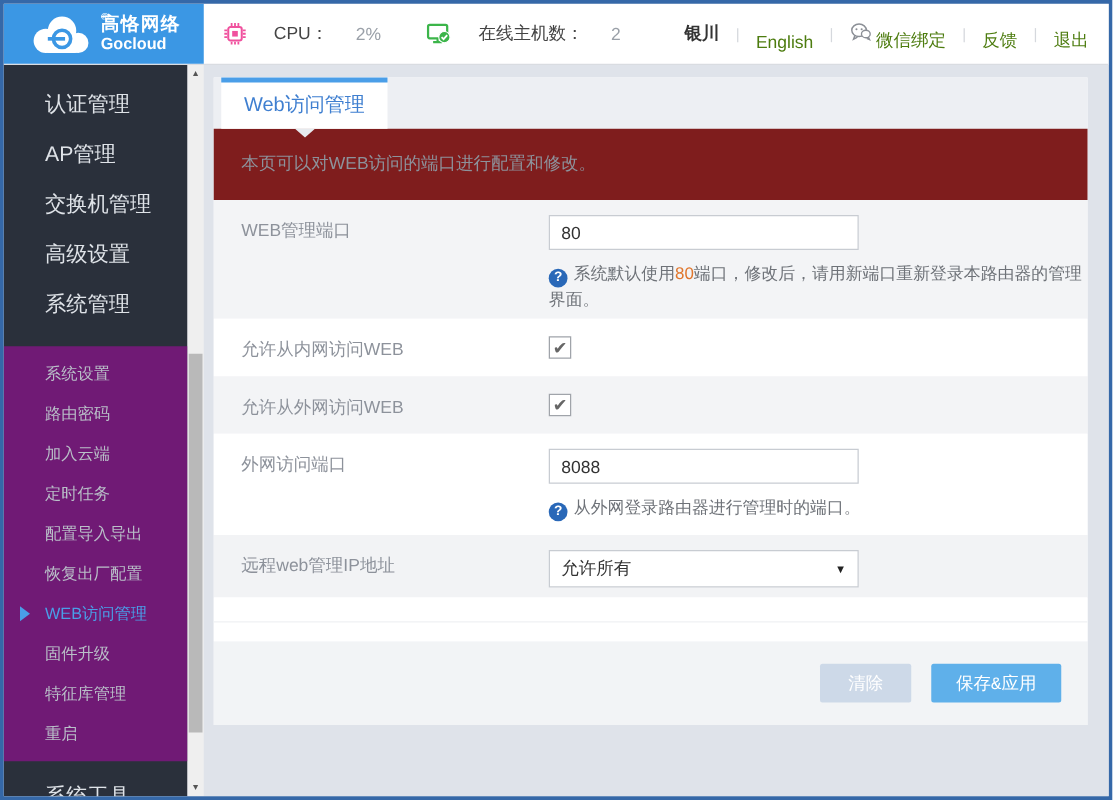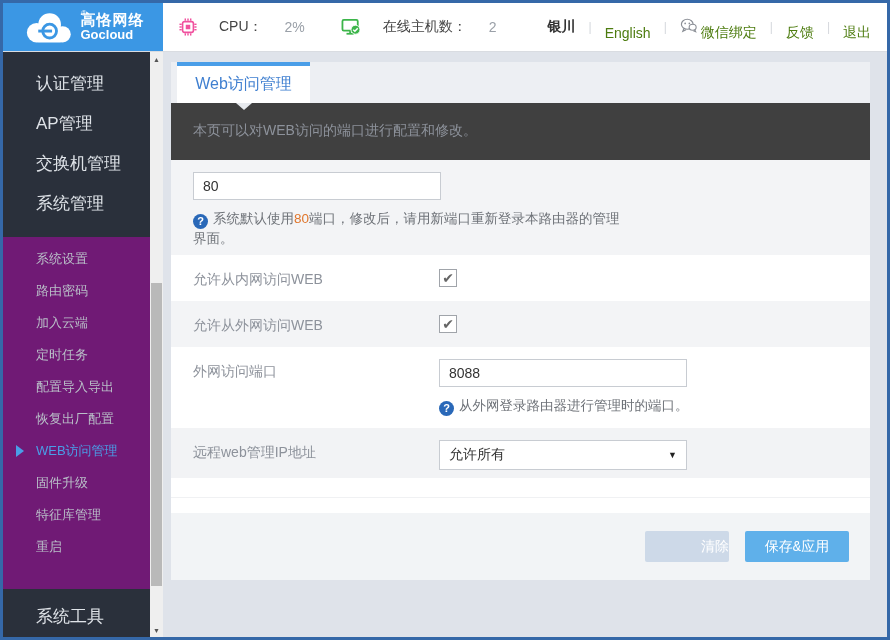--- a/index.html
+++ b/index.html
@@ -47,21 +47,21 @@
   .scroll-thumb { position:absolute; left:1px; width:11px; top:231px; height:303px; background:#b9b9b9; cursor:pointer; }
 
   .main { flex:1; background:#dfe3ea; padding:10px 0 0 8px; min-width:0; }
   .panel { width:699px; background:#fff; }
 
   
   .tabstrip { height:41px; background:#edeff3; display:flex; }
   .tab { margin-left:6px; width:133px; background:#fff; border-top:4px solid #4a9ee8; color:#3f7fd0; font-size:16px; display:flex; align-items:center; justify-content:center; cursor:pointer; position:relative; }
   .notch { position:absolute; bottom:-7px; left:50%; margin-left:-8px; width:0; height:0; border-left:8px solid transparent; border-right:8px solid transparent; border-top:7px solid #e7eaee; }
 
-  .desc-row { height:57px; background:#404040; padding:19px 0 0 22px; color:#8d929b; }
+  .desc-row { height:57px; background:#7f1d1d; padding:19px 0 0 22px; color:#8d929b; }
 
   .row { display:flex; padding-left:22px; }
   .row .rlabel { width:246px; flex:0 0 246px; color:#8d929b; padding-top:16px; }
   .row .rfield { flex:1; padding-top:12px; }
   .row.gray { background:#f3f4f6; }
   .row.gray2 { background:#f2f3f5; }
   .r1 { height:95px; }
   .r2 { height:46px; background:#fff; }
   .r3 { height:46px; }
   .r4 { height:81px; background:#fff; }
@@ -76,21 +76,21 @@
   .checkbox .check-glyph { color:#666; font-size:14px; }
 
   .select { width:248px; height:30px; border:1px solid #c8ccd2; background:#fff; display:flex; align-items:center; padding:0 9px; color:#333; cursor:pointer; }
   .select .sel-arrow { margin-left:auto; font-size:9px; color:#222; }
 
   .gap-white { height:35px; background:#fff; position:relative; }
   .gap-line { position:absolute; top:19px; left:0; right:0; height:1px; background:#f0f1f3; }
 
   .pfooter { height:67px; background:#f2f4f6; display:flex; align-items:center; justify-content:flex-end; gap:16px; padding-right:21px; }
   .btn { height:31px; border:none; border-radius:2px; color:#fff; font-size:14px; cursor:pointer; font-family:"Liberation Sans","DejaVu Sans",sans-serif; }
-  .btn-clear { width:84px; background:#cdd9e8;text-align:right; }
+  .btn-clear { width:73px; background:#cdd9e8; }
   .btn-save { width:104px; background:#5fb0ea;font-family:Liberation Mono, monospace; }
 </style>
 </head>
 <body>
 
 <div class="window">
 
   <div class="header">
     <div class="logo">
       <span>
@@ -173,20 +173,21 @@
     </div>
   </div>
 
   <div class="bodywrap">
 
     <div class="sidebar">
       <div class="side-top">
         <div class="side-item">认证管理</div>
         <div class="side-item">AP管理</div>
         <div class="side-item">交换机管理</div>
+        <div class="side-item">高级设置</div>
         <div class="side-item">系统管理</div>
       </div>
       <div class="side-sub">
         <div class="sub-item">系统设置</div>
         <div class="sub-item">路由密码</div>
         <div class="sub-item">加入云端</div>
         <div class="sub-item">定时任务</div>
         <div class="sub-item">配置导入导出</div>
         <div class="sub-item">恢复出厂配置</div>
         <div class="sub-item active">
@@ -214,20 +215,21 @@
         <div class="tabstrip">
           <div class="tab">
             <span>Web访问管理</span>
             <span class="notch"></span>
           </div>
         </div>
 
         <div class="desc-row">本页可以对WEB访问的端口进行配置和修改。</div>
 
         <div class="row gray r1">
+          <div class="rlabel">WEB管理端口</div>
           <div class="rfield">
             <input class="text-input" type="text" value="80" style="">
             <div class="hint">
               <span class="qicon">?</span><span>系统默认使用</span><span class="hl">80</span><span>端口，修改后，请用新端口重新登录本路由器的管理界面。</span>
             </div>
           </div>
         </div>
 
         <div class="row r2">
           <div class="rlabel">允许从内网访问WEB</div>

